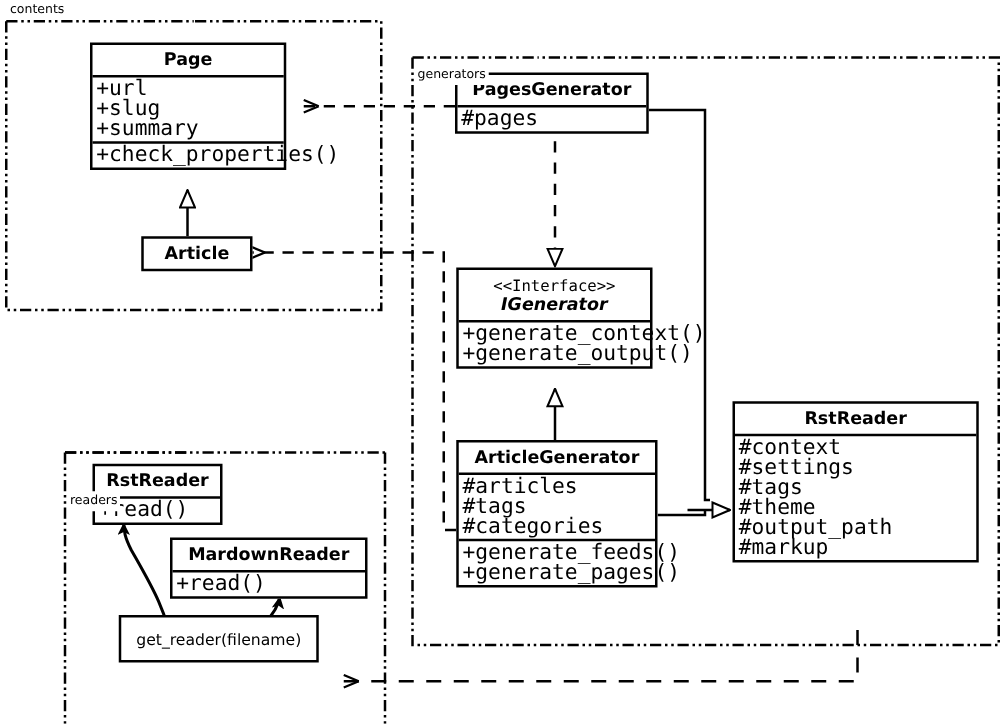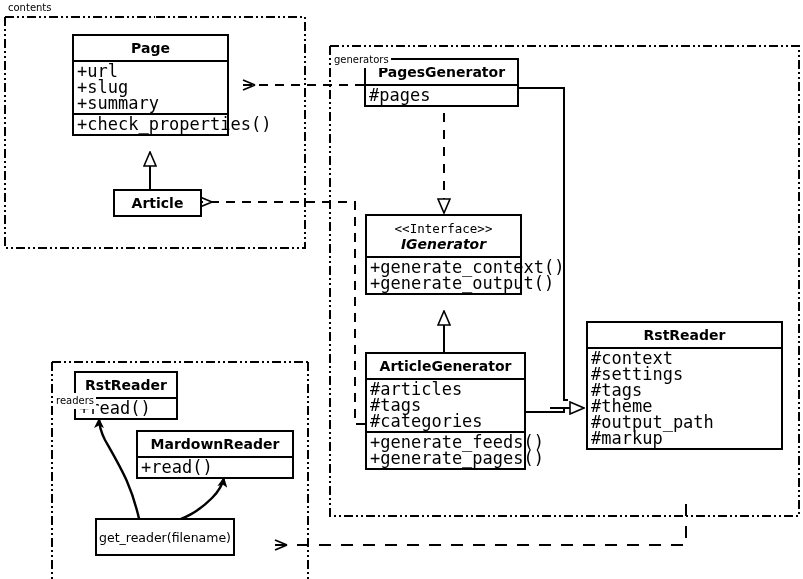--- a/index.html
+++ b/index.html
@@ -217,17 +217,17 @@
     </div>
   </div>
 
   <div class="uml-box" style="left:136px;top:430px;width:158px;">
     <div class="uml-name">MardownReader</div>
     <div class="uml-compartment uml-sep">
       <div>+read()</div>
     </div>
   </div>
 
-  <div class="fn-box" style="left:95px;top:518px;width:140px;height:38px;">
+  <div class="fn-box" style="left:95px;top:492px;width:160px;height:38px;">
     <span>get_reader(filename)</span>
   </div>
 
 </div>
 
 </body></html>

